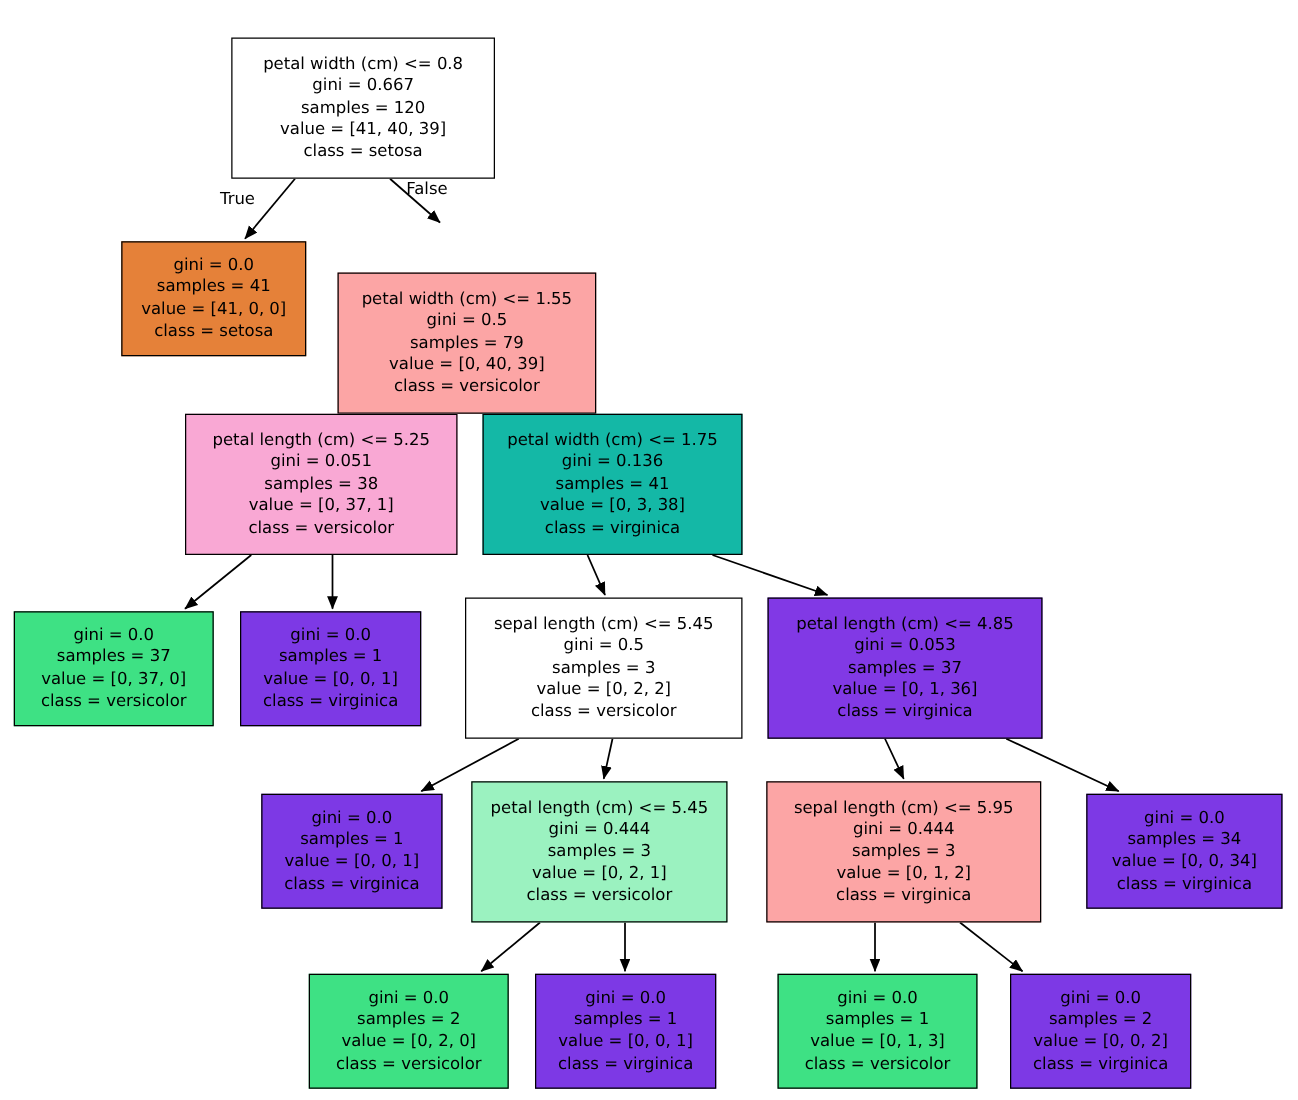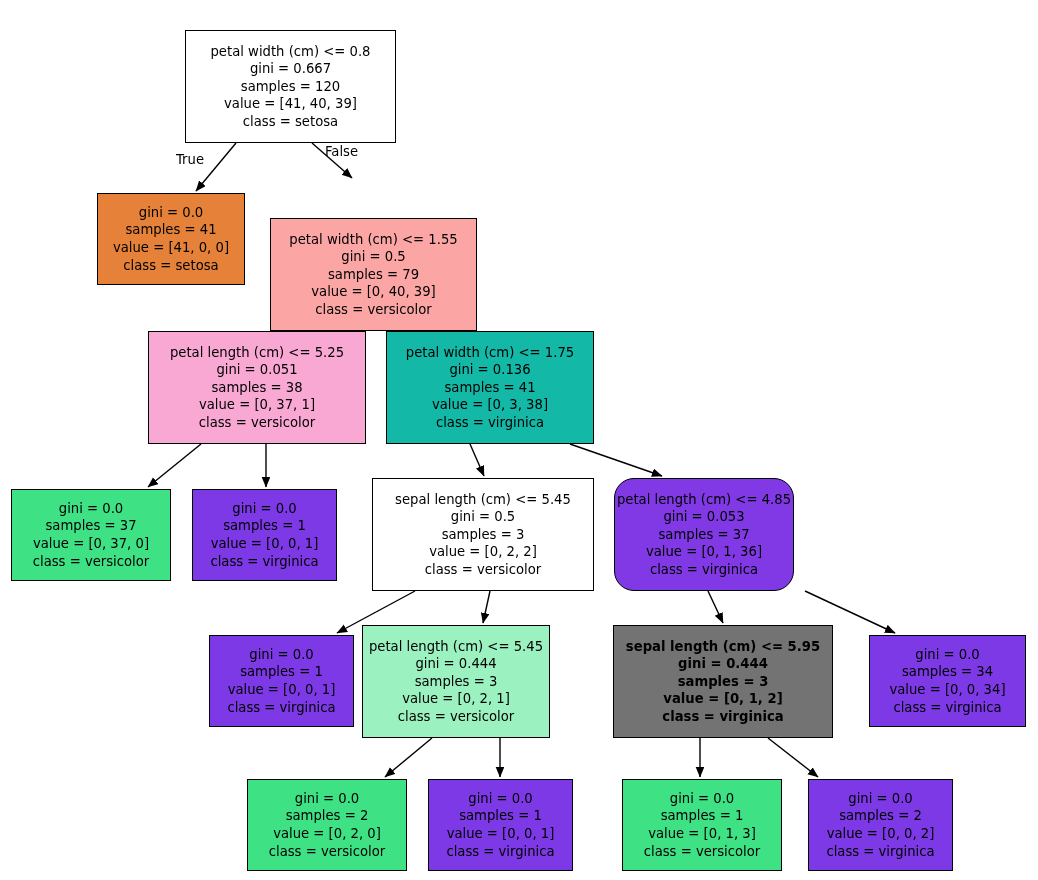--- a/index.html
+++ b/index.html
@@ -126,41 +126,41 @@
         <span class="line">value = [0, 0, 1]</span>
         <span class="line">class = virginica</span>
       </div>
       <div class="node" style="left: 372px; top: 478px; width: 222px; height: 113px; background: rgb(255, 255, 255);">
         <span class="line">sepal length (cm) &lt;= 5.45</span>
         <span class="line">gini = 0.5</span>
         <span class="line">samples = 3</span>
         <span class="line">value = [0, 2, 2]</span>
         <span class="line">class = versicolor</span>
       </div>
-      <div class="node" style="left: 614px; top: 478px; width: 180px; height: 113px; background: rgb(129, 57, 229); border-radius: 20px;">
+      <div class="node" style="left: 614px; top: 478px; width: 220px; height: 113px; background: rgb(129, 57, 229);">
         <span class="line">petal length (cm) &lt;= 4.85</span>
         <span class="line">gini = 0.053</span>
         <span class="line">samples = 37</span>
         <span class="line">value = [0, 1, 36]</span>
         <span class="line">class = virginica</span>
       </div>
       <div class="node" style="left: 209px; top: 635px; width: 145px; height: 92px; background: rgb(125, 57, 229);">
         <span class="line">gini = 0.0</span>
         <span class="line">samples = 1</span>
         <span class="line">value = [0, 0, 1]</span>
         <span class="line">class = virginica</span>
       </div>
-      <div class="node" style="left: 362px; top: 625px; width: 188px; height: 113px; background: rgb(155, 242, 192);">
+      <div class="node" style="left: 377px; top: 625px; width: 205px; height: 113px; background: rgb(155, 242, 192);">
         <span class="line">petal length (cm) &lt;= 5.45</span>
         <span class="line">gini = 0.444</span>
         <span class="line">samples = 3</span>
         <span class="line">value = [0, 2, 1]</span>
         <span class="line">class = versicolor</span>
       </div>
-      <div class="node" style="left: 613px; top: 625px; width: 220px; height: 113px; background: #737373; font-weight: bold;">
+      <div class="node" style="left: 613px; top: 625px; width: 220px; height: 113px; background: #fca5a5;">
         <span class="line">sepal length (cm) &lt;= 5.95</span>
         <span class="line">gini = 0.444</span>
         <span class="line">samples = 3</span>
         <span class="line">value = [0, 1, 2]</span>
         <span class="line">class = virginica</span>
       </div>
       <div class="node" style="left: 869px; top: 635px; width: 157px; height: 92px; background: rgb(125, 57, 229);">
         <span class="line">gini = 0.0</span>
         <span class="line">samples = 34</span>
         <span class="line">value = [0, 0, 34]</span>

